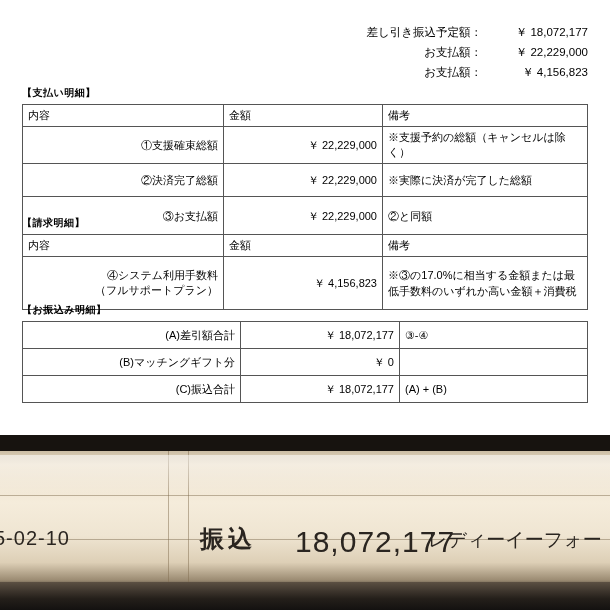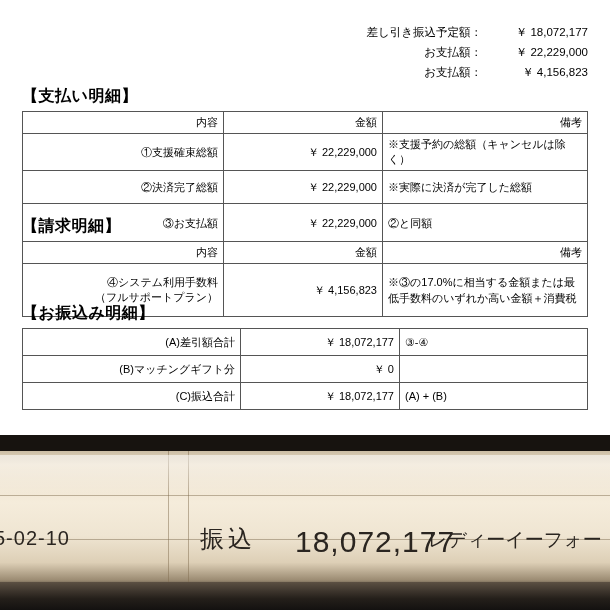--- a/index.html
+++ b/index.html
@@ -41,21 +41,21 @@
     white-space: nowrap;
   }
   .summary-value {
     width: 96px;
     text-align: right;
     font-size: 11.5px;
     white-space: nowrap;
   }
   
   .section-title {
-    font-size: 16px;
+    font-size: 10px;
     font-weight: bold;
     margin: 0 0 4px 0;
     letter-spacing: 0.5px;
   }
   .block {
     position: absolute;
     left: 22px;
     width: 566px;
   }
   table.grid {
@@ -65,21 +65,21 @@
   }
   table.grid th,
   table.grid td {
     border: 1px solid #555555;
     font-size: 11px;
     font-weight: normal;
     padding: 3px 5px;
     vertical-align: middle;
   }
   table.grid th {
-    text-align: right;
+    text-align: left;
     font-weight: normal;
     background: #ffffff;
   }
   .c-name { text-align: right; }
   .c-amt  { text-align: right; }
   .c-note { text-align: left; }
   .tall td { height: 26px; }
   
   .w-name { width: 190px; }
   .w-amt  { width: 148px; }
@@ -143,20 +143,21 @@
     left: -6px;
     top: 92px;
     font-size: 20px;
     letter-spacing: 1px;
   }
   .photo .furikomi {
     left: 200px;
     top: 88px;
     font-size: 24px;
     letter-spacing: 4px;
+    font-weight: bold;
   }
   .photo .amount {
     left: 295px;
     top: 90px;
     font-size: 30px;
     letter-spacing: 1px;
   }
   .photo .kana {
     left: 428px;
     top: 92px;

